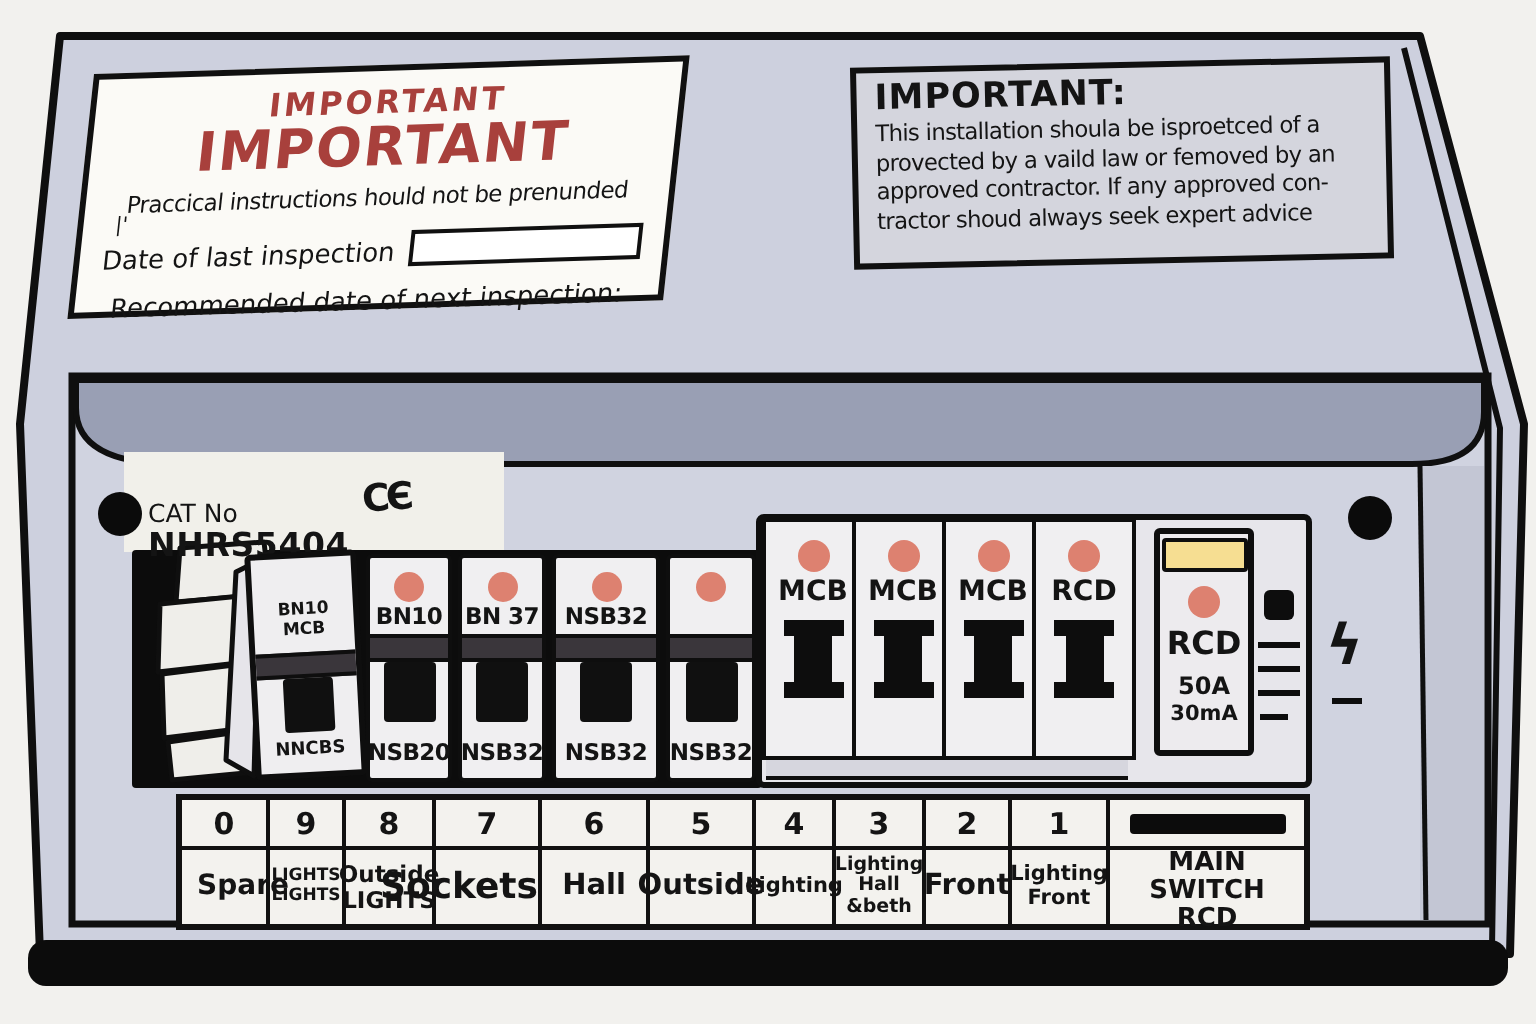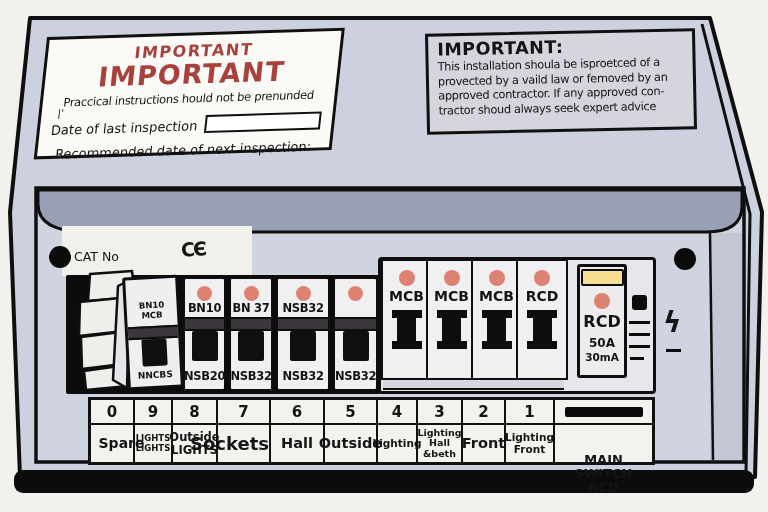--- a/index.html
+++ b/index.html
@@ -73,21 +73,21 @@
   .pulled{left:125px;top:276px;width:56px;height:113px;background:#efeef0;border:3px solid #0e0e0e;border-radius:3px;
           transform:rotate(-3deg);display:flex;flex-direction:column;align-items:center;}
   .p-t{font-size:8.5px;font-weight:700;line-height:1.15;margin-top:22px;text-align:center;}
   .pulled .band{margin-top:5px;height:13px;}
   .pulled .rocker{width:25px;height:27px;}
   .p-b{font-size:9px;font-weight:700;margin-top:auto;margin-bottom:6px;}
 
   
   .sched{left:88px;top:397px;width:567px;height:68px;background:#f3f2ee;border:3px solid #111;display:flex;}
   .scol{box-sizing:border-box;border-right:2px solid #111;display:flex;flex-direction:column;}
-  .scol:last-child{border-right:none;gap:28px;}
+  .scol:last-child{border-right:none;}
   .snum{height:23px;border-bottom:2px solid #111;display:flex;align-items:center;justify-content:center;
         font-size:15px;font-weight:600;flex:none;}
   .slab{flex:1;display:flex;flex-direction:column;align-items:center;justify-content:center;
         font-weight:600;text-align:center;line-height:1.08;}
   .sbar{width:78px;height:10px;background:#0c0c0c;border-radius:2px;}
 </style>
 </head>
 <body>
 
 <div id="stage">
@@ -133,20 +133,21 @@
   <div class="abs plateR">
     <div class="pr-title">IMPORTANT:</div>
     <div class="pr-line">This installation shoula be isproetced of a</div>
     <div class="pr-line">provected by a vaild law or femoved by an</div>
     <div class="pr-line">approved contractor. If any approved con-</div>
     <div class="pr-line">tractor shoud always seek expert advice</div>
   </div>
 
   <div class="abs catno">
     <div class="cat-l">CAT No</div>
+    <div class="cat-v">NHRS5404</div>
   </div>
   <div class="abs ce">CЄ</div>
 
   <div class="abs pulled">
     <div class="p-t">
       <span>BN10</span><br>
       <span>MCB</span>
     </div>
     <div class="band"></div>
     <div class="rocker"></div>

